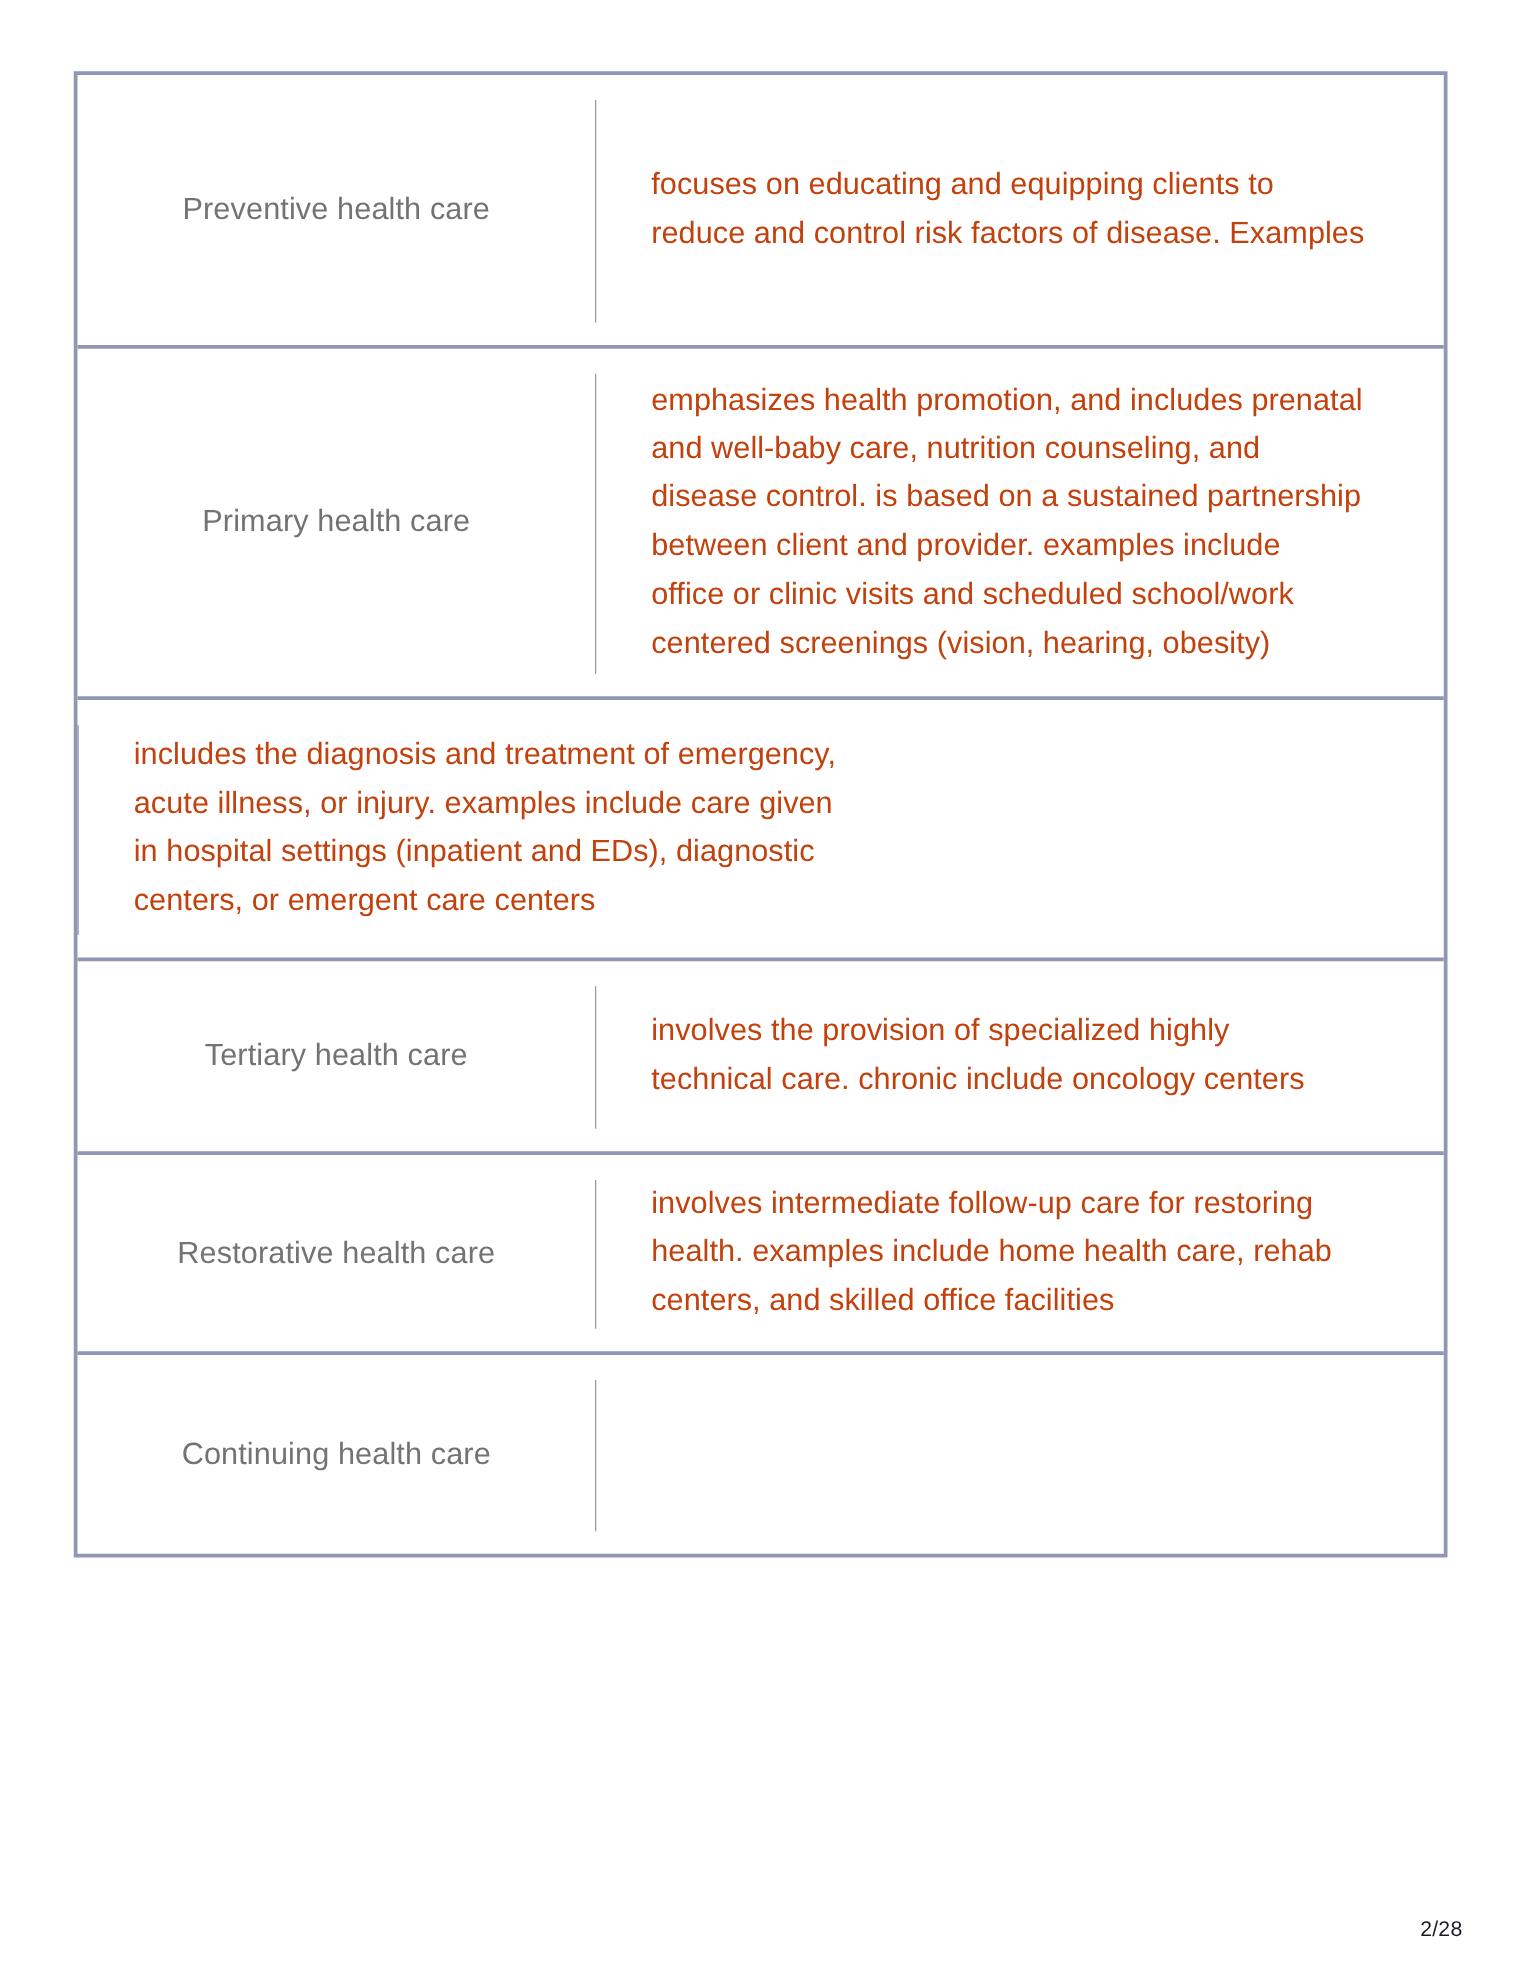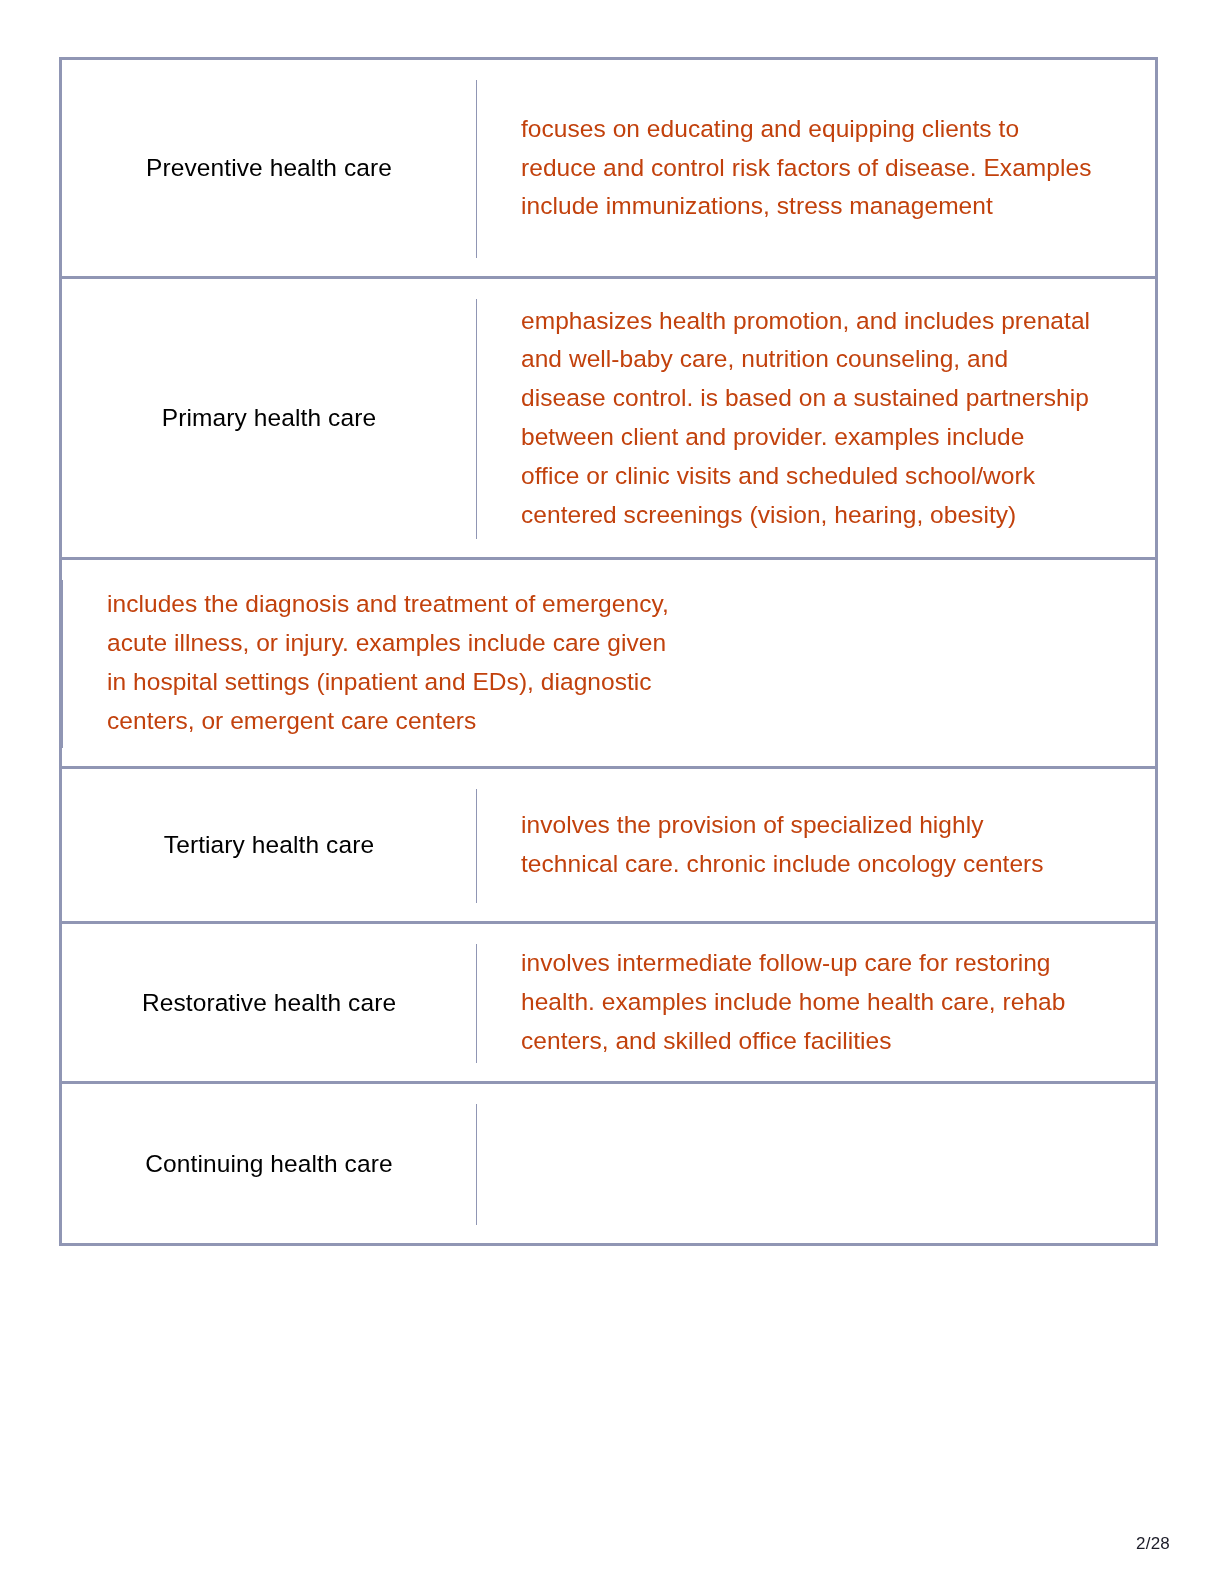--- a/index.html
+++ b/index.html
@@ -54,21 +54,21 @@
     align-items: center;
     justify-content: center;
     padding: 10px 14px;
   }
 
   .term-text {
     font-size: 24.5px;
     line-height: 1.28;
     letter-spacing: 0.1px;
     text-align: center;
-    color: #000000;
+    color: #737373;
     white-space: nowrap;
   }
 
   .cell-sep {
     flex: 0 0 1px;
     width: 1px;
     position: relative;
   }
   .cell-sep::before {
     content: "";
@@ -124,21 +124,20 @@
   <div class="care-table">
 
     <div class="care-row row-h1">
       <div class="cell-term">
         <div class="term-text">Preventive health care</div>
       </div>
       <div class="cell-sep"></div>
       <div class="cell-desc">
         <div class="desc-line">focuses on educating and equipping clients to</div>
         <div class="desc-line">reduce and control risk factors of disease. Examples</div>
-        <div class="desc-line">include immunizations, stress management</div>
       </div>
     </div>
 
     <div class="care-row row-h2">
       <div class="cell-term">
         <div class="term-text">Primary health care</div>
       </div>
       <div class="cell-sep"></div>
       <div class="cell-desc">
         <div class="desc-line">emphasizes health promotion, and includes prenatal</div>

